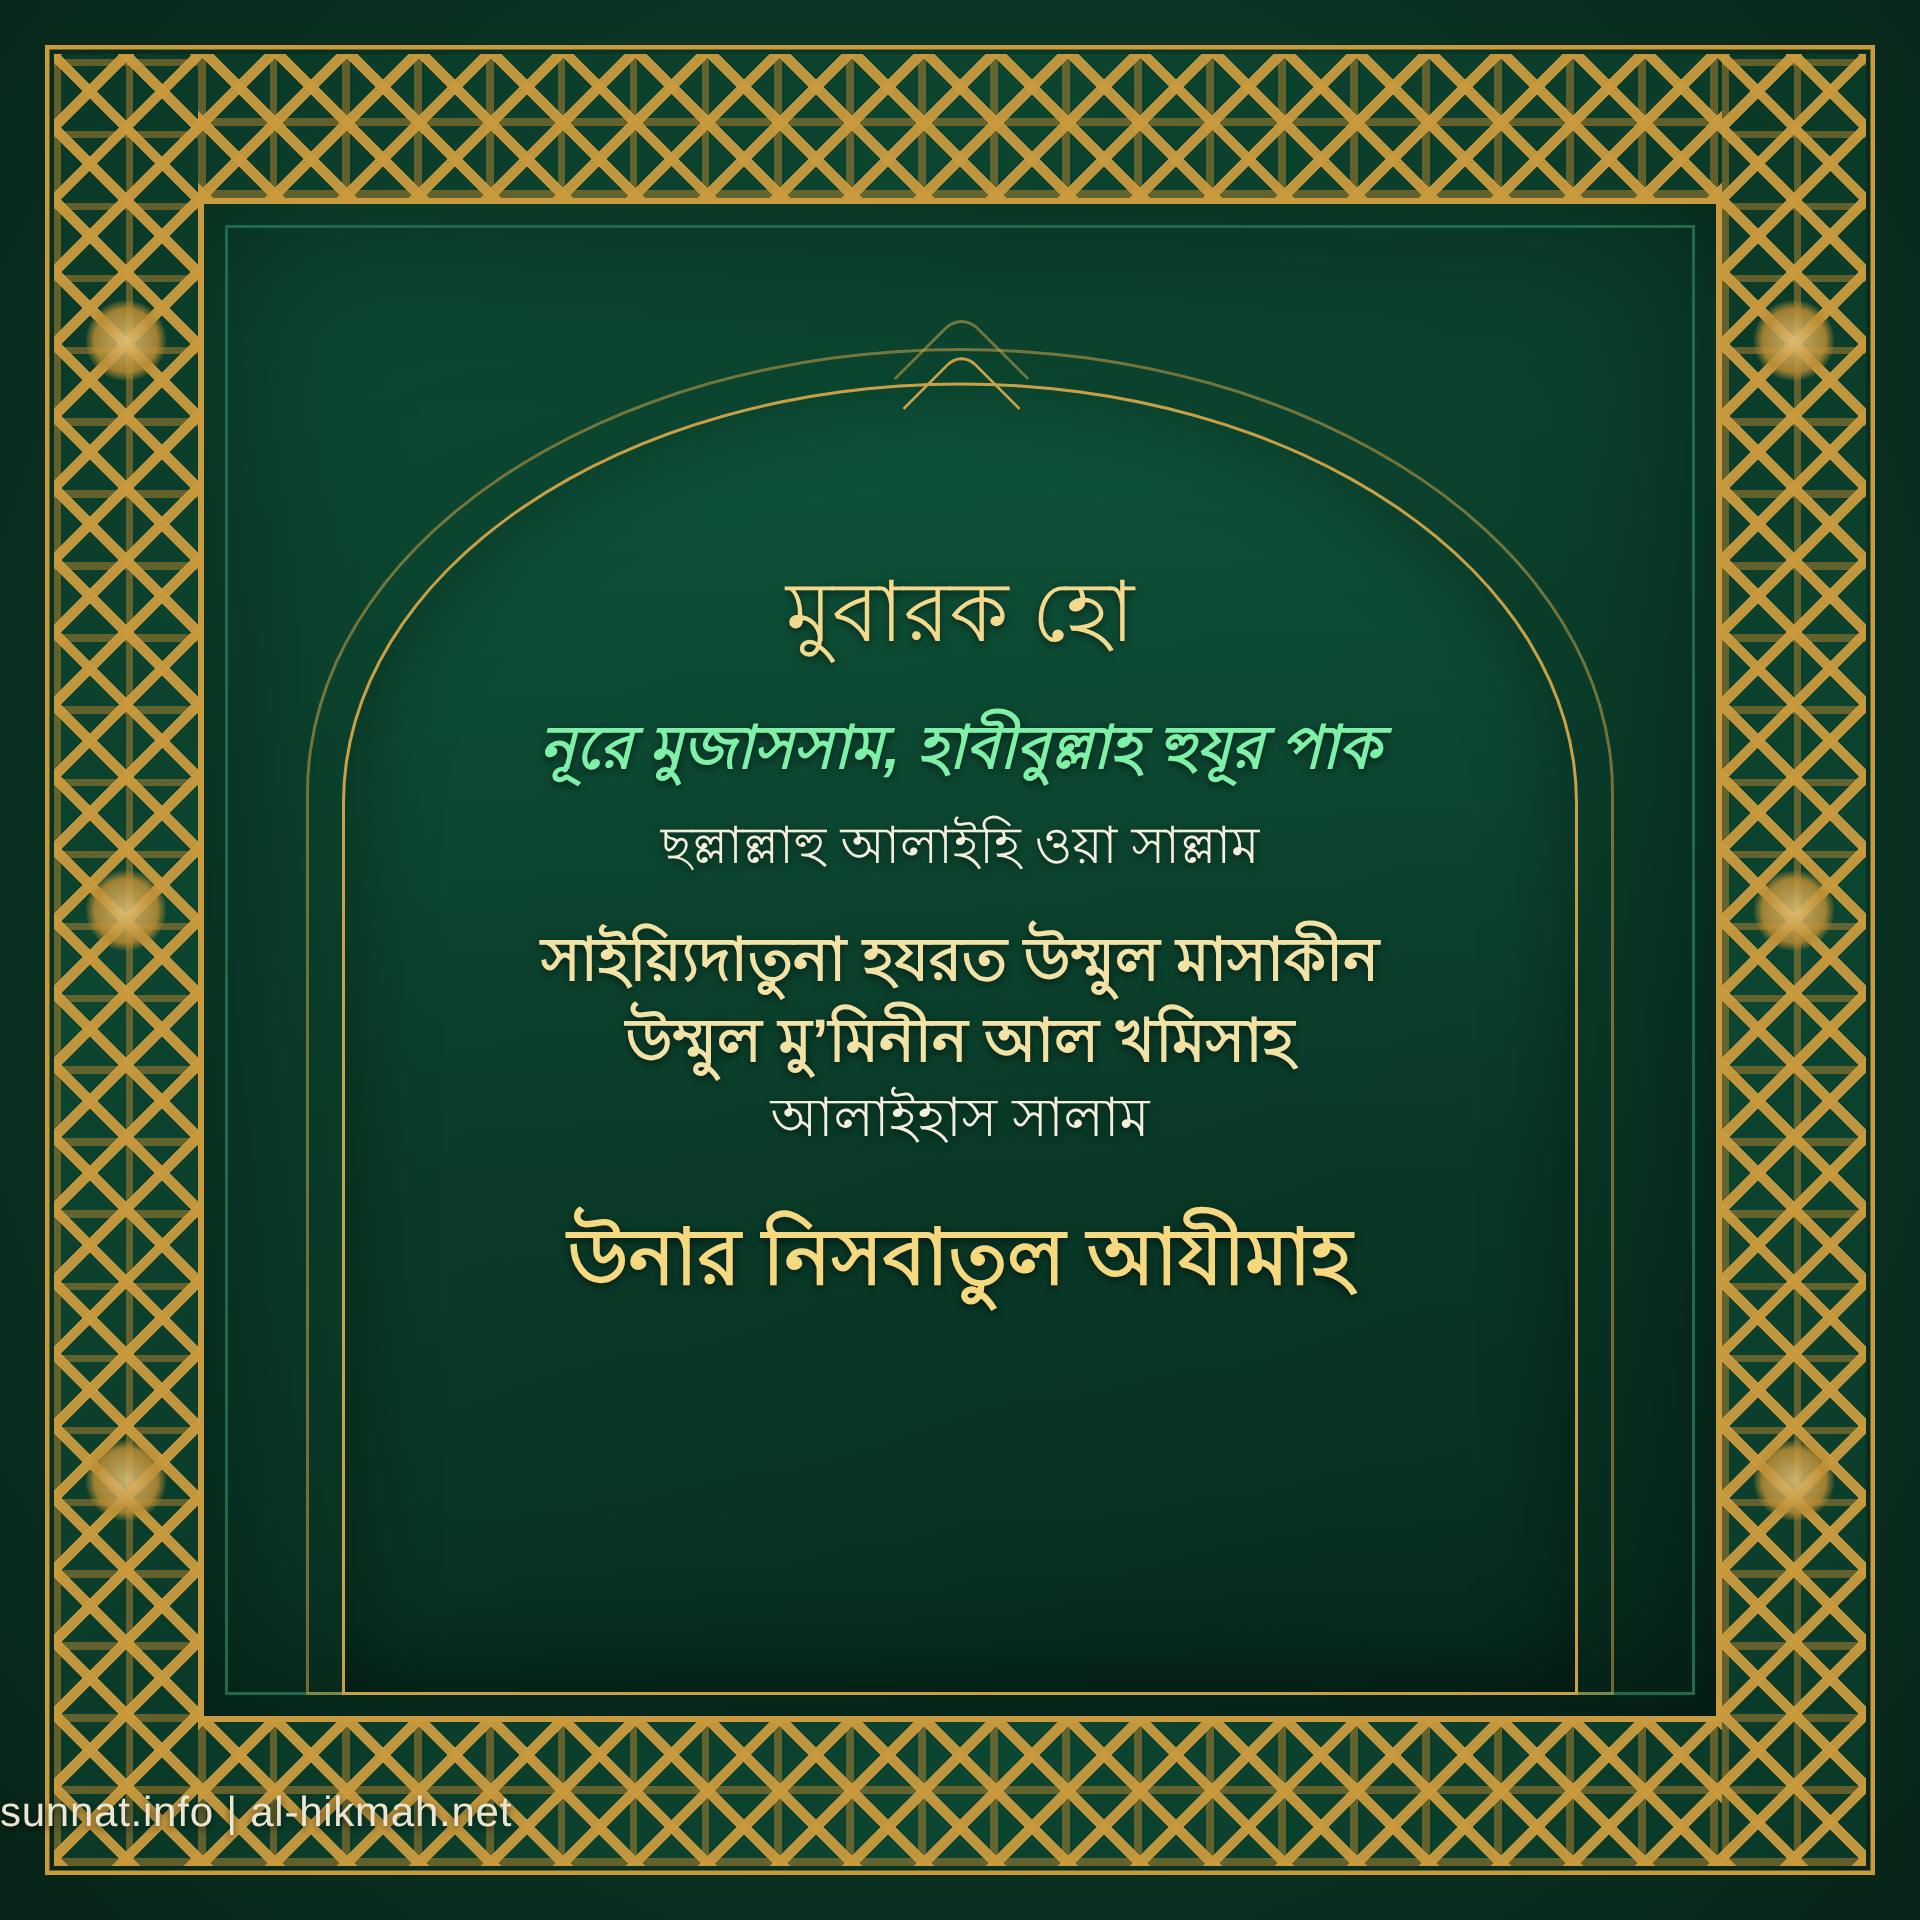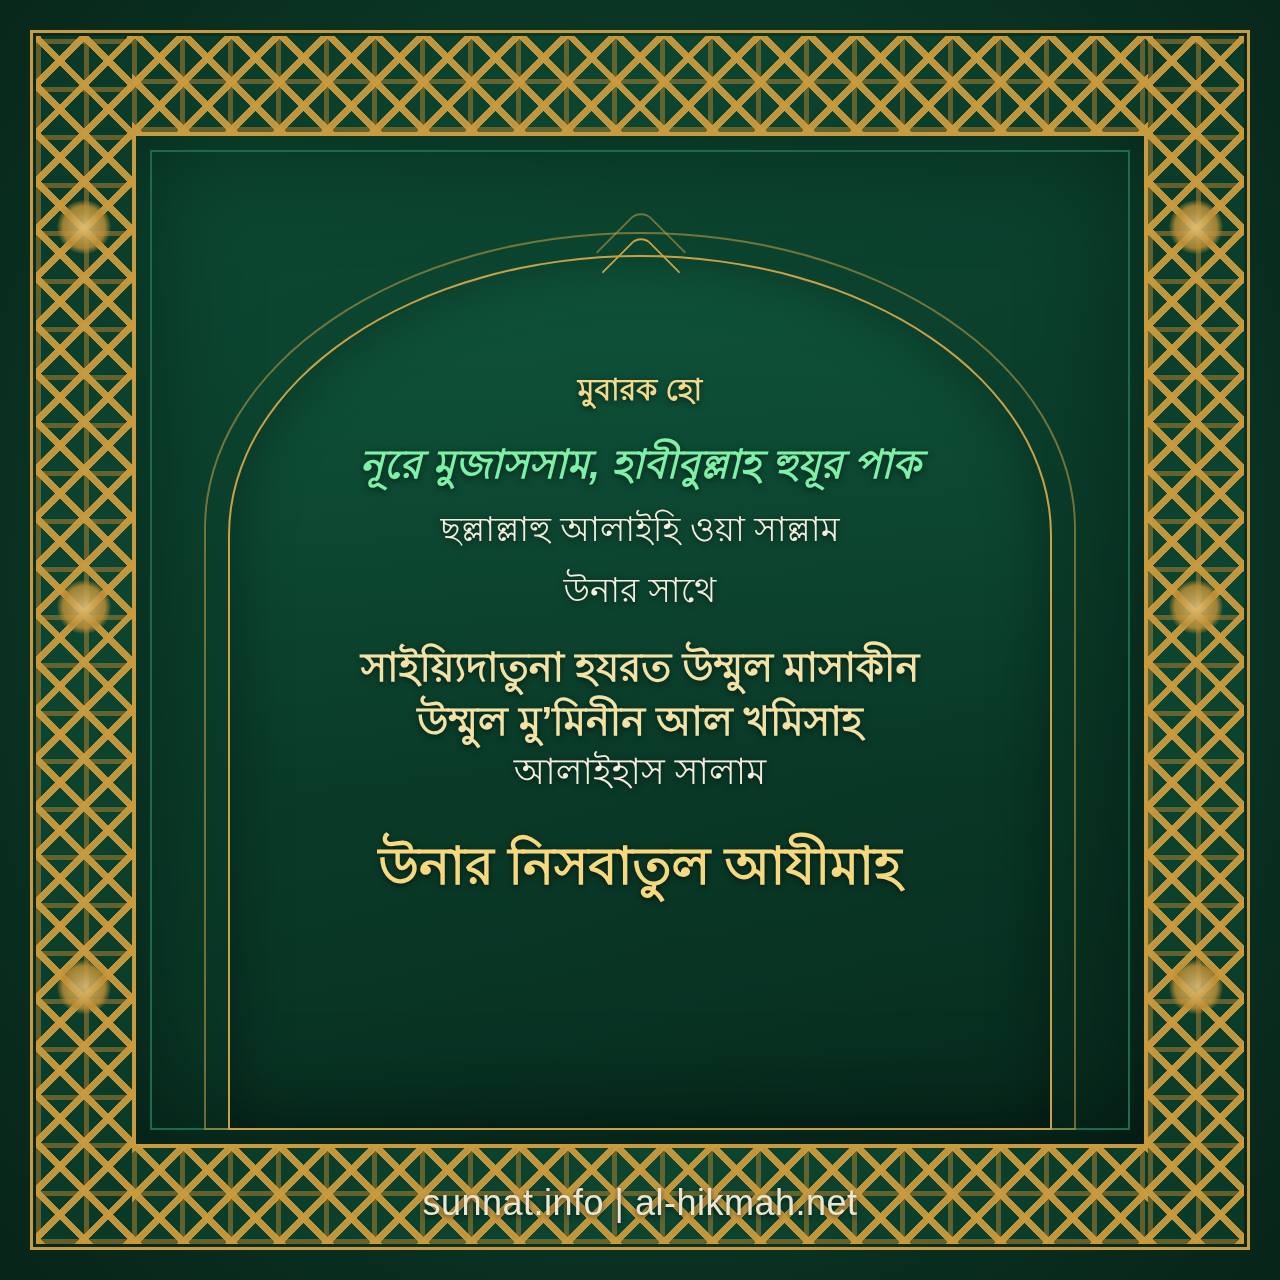--- a/index.html
+++ b/index.html
@@ -126,22 +126,22 @@
     text-align: center;
     z-index: 5;
   }
   .line {
     margin: 0;
     line-height: 1.35;
     text-shadow: 0 2px 6px rgba(0,0,0,0.55);
   }
   .gold-bold {
     color: #f2d98b;
-    font-weight: bold;
-    font-size: 30px;
+    font-weight: normal;
+    font-size: 56px;
   }
   .green-bold {
     color: #7ef0a8;
     font-weight: bold;
     font-size: 40px;
     font-style: italic;
   }
   .cream {
     color: #f3efdc;
     font-size: 34px;
@@ -162,23 +162,22 @@
     font-weight: bold;
     font-size: 40px;
   }
   .spacer-sm { height: 16px; }
   .spacer-md { height: 26px; }
 
   .footer {
     position: absolute;
     left: 0; right: 0;
     bottom: 56px;
-    text-align: center;
     color: #eae6d2;
-    font-size: 36px;
+    font-size: 28px;
     letter-spacing: 0.5px;
     z-index: 6;
     text-shadow: 0 2px 5px rgba(0,0,0,0.6);
   }
 </style>
 </head>
 <body>
 
 <div id="poster">
 
@@ -203,21 +202,20 @@
   <div class="arch"></div>
   <div class="arch-peak"></div>
 
   <div class="content">
     <p class="line gold-bold">মুবারক হো</p>
 
     <div class="spacer-md"></div>
 
     <p class="line green-bold">নূরে মুজাসসাম, হাবীবুল্লাহ হুযূর পাক</p>
     <p class="line cream">ছল্লাল্লাহু আলাইহি ওয়া সাল্লাম</p>
-    <p class="line cream">উনার সাথে</p>
 
     <div class="spacer-md"></div>
 
     <p class="line gold-bold-md">সাইয়্যিদাতুনা হযরত উম্মুল মাসাকীন</p>
     <p class="line gold-bold-md">উম্মুল মু’মিনীন আল খমিসাহ</p>
     <p class="line cream-small">আলাইহাস সালাম</p>
 
     <div class="spacer-sm"></div>
 
     <p class="line gold-bold-lg">উনার নিসবাতুল আযীমাহ</p>

